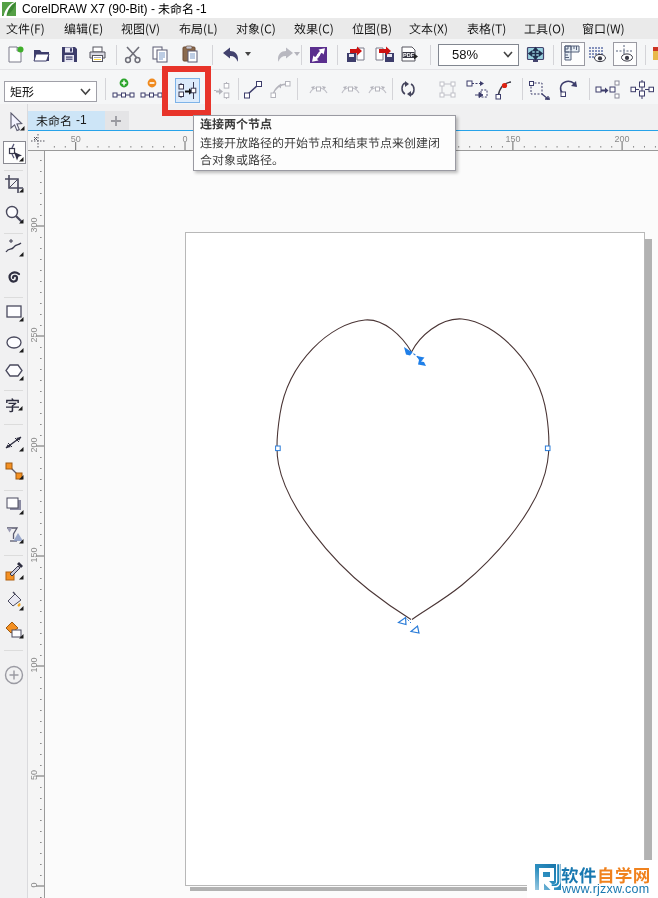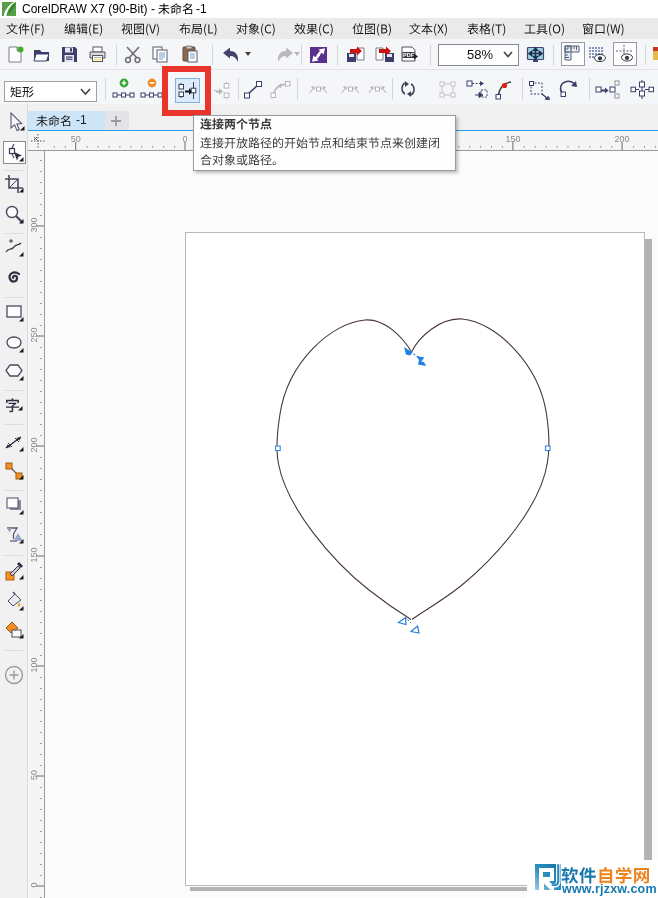--- a/index.html
+++ b/index.html
@@ -145,21 +145,21 @@
     <path d="M5,4 h7 l0,-2.5 5,4.5 -5,4.5 0,-2.5 h-7 z" fill="#cc1111"></path>
   </svg>
 <svg class="abs" style="left:400px;top:45px" width="21" height="19" viewBox="0 0 21 19">
     <path d="M2,2 h10 l3,3 v11 h-13 z" fill="#fff" stroke="#55555f"></path>
     <rect x="2.5" y="7" width="12" height="6" fill="#3a3a46"></rect>
     <text x="8.5" y="12" font-family="Liberation Sans" font-size="5.5" font-weight="bold" fill="#fff" text-anchor="middle">PDF</text>
     <path d="M14,8.5 l4,3 -4,3 z" fill="#222"></path>
   </svg>
 <div class="sep1" style="left:430px"></div>
 <div class="abs" style="left:438px;top:44px;width:81px;height:22px;background:#fff;border:1px solid #828790"></div>
-<div class="abs" style="left:467px;top:47px;font-size:13px;color:#111">58%</div>
+<div class="abs" style="left:452px;top:47px;font-size:13px;color:#111">58%</div>
 <svg class="abs" style="left:503px;top:51px" width="10" height="8" viewBox="0 0 10 8">
     <path d="M1,1 l4,4.5 4,-4.5" fill="none" stroke="#444" stroke-width="1.6"></path>
   </svg>
 <svg class="abs" style="left:526px;top:45px" width="20" height="19" viewBox="0 0 20 19">
     <rect x="1.5" y="2.5" width="16" height="12" rx="1" fill="#9ad2e0" stroke="#44446e" stroke-width="1.2"></rect>
     <rect x="7" y="15" width="5" height="2" fill="#44446e"></rect>
     <g stroke="#203050" stroke-width="1.5" fill="#203050">
       <line x1="9.5" y1="4" x2="9.5" y2="13"></line>
       <line x1="4" y1="8.5" x2="15" y2="8.5"></line>
       <path d="M9.5,3 l-2,2.5 h4 z"></path>
@@ -664,12 +664,12 @@
 <path d="M6,30 V8 H21 V21 H16 L21,26 V30 H17.5 L11,23.5 V30 Z M10,12 V17 H17 V12 Z" fill="#fff"></path>
 <path d="M23,3 h4.5 V22 a5.5,5.5 0 0 1 -5.5,5.5 h-3 L17,26 v-2 h4 a2,2 0 0 0 2,-2 z" fill="#fff"></path>
 <path d="M24.2,4.2 h2.1 V21.8 a4.2,4.2 0 0 1 -4.2,4.2 h-3.4 v-1.7 h3 a2.7,2.7 0 0 0 2.5,-2.7 z" fill="#2288bb"></path>
 </svg>
 <svg style="position:absolute;left:561.0px;top:860.5px;overflow:visible" width="40" height="28" viewBox="0 -21.0 40 28">
     <path d="M10.0 -14.9C9.6 -12.2 9.0 -9.6 7.8 -8.0C8.3 -7.8 9.1 -7.2 9.5 -6.8C10.2 -7.8 10.7 -9.1 11.1 -10.5H14.7C14.5 -9.4 14.3 -8.3 14.1 -7.5L15.8 -7.1C16.2 -8.4 16.6 -10.4 17.0 -12.1L15.6 -12.4L15.3 -12.4H11.6C11.7 -13.1 11.9 -13.8 12.0 -14.6ZM11.3 -8.9V-8.1C11.3 -5.9 11.0 -2.4 7.6 0.2C8.1 0.5 8.8 1.2 9.2 1.6C10.8 0.3 11.8 -1.2 12.4 -2.7C13.1 -0.9 14.2 0.6 15.8 1.6C16.1 1.0 16.7 0.2 17.2 -0.2C15.0 -1.2 13.8 -3.6 13.2 -6.3C13.3 -6.9 13.3 -7.5 13.3 -8.0V-8.9ZM1.5 -5.4C1.6 -5.6 2.3 -5.7 2.9 -5.7H4.6V-3.8C3.0 -3.6 1.6 -3.4 0.5 -3.3L0.9 -1.2L4.6 -1.8V1.5H6.4V-2.1L8.5 -2.4L8.3 -4.3L6.4 -4.1V-5.7H8.2L8.2 -7.6H6.4V-10.0H4.6V-7.6H3.4C3.8 -8.6 4.3 -9.8 4.7 -11.0H8.3V-13.0H5.3L5.7 -14.4L3.7 -14.8C3.6 -14.2 3.4 -13.6 3.3 -13.0H0.7V-11.0H2.7C2.3 -9.9 2.0 -8.9 1.8 -8.6C1.5 -7.8 1.2 -7.3 0.8 -7.2C1.0 -6.7 1.3 -5.8 1.5 -5.4Z M23.4 -6.4V-4.3H28.2V1.6H30.3V-4.3H34.8V-6.4H30.3V-9.4H34.0V-11.5H30.3V-14.6H28.2V-11.5H26.7C26.9 -12.1 27.1 -12.8 27.2 -13.5L25.2 -13.9C24.8 -11.8 24.1 -9.5 23.1 -8.1C23.6 -7.9 24.5 -7.4 25.0 -7.1C25.3 -7.8 25.7 -8.6 26.0 -9.4H28.2V-6.4ZM22.1 -14.8C21.3 -12.3 19.8 -9.8 18.2 -8.2C18.6 -7.7 19.2 -6.6 19.4 -6.0C19.7 -6.4 20.1 -6.8 20.4 -7.3V1.5H22.4V-10.4C23.1 -11.6 23.7 -12.9 24.1 -14.2Z" fill="#1878b0"></path>
   </svg>
 <svg style="position:absolute;left:597.0px;top:860.5px;overflow:visible" width="58" height="28" viewBox="0 -21.0 58 28">
     <path d="M4.6 -6.8H13.0V-5.0H4.6ZM4.6 -8.8V-10.6H13.0V-8.8ZM4.6 -3.1H13.0V-1.3H4.6ZM7.5 -14.9C7.4 -14.2 7.2 -13.4 7.0 -12.6H2.5V1.6H4.6V0.7H13.0V1.5H15.2V-12.6H9.2C9.5 -13.2 9.8 -13.9 10.0 -14.6Z M25.5 -6.1V-5.0H18.8V-3.0H25.5V-0.8C25.5 -0.6 25.4 -0.5 25.1 -0.5C24.7 -0.5 23.4 -0.5 22.3 -0.5C22.6 0.0 23.0 0.9 23.2 1.5C24.7 1.5 25.8 1.5 26.6 1.2C27.4 0.9 27.7 0.3 27.7 -0.8V-3.0H34.5V-5.0H27.7V-5.3C29.2 -6.0 30.6 -7.0 31.7 -7.9L30.3 -9.0L29.9 -8.9H22.0V-7.1H27.5C26.9 -6.7 26.2 -6.3 25.5 -6.1ZM25.1 -14.3C25.5 -13.7 25.9 -12.8 26.2 -12.1H23.2L23.9 -12.4C23.6 -13.1 22.9 -14.0 22.3 -14.7L20.5 -13.9C21.0 -13.4 21.4 -12.7 21.8 -12.1H19.1V-8.2H21.0V-10.2H32.2V-8.2H34.3V-12.1H31.8C32.2 -12.7 32.8 -13.4 33.2 -14.1L31.1 -14.8C30.7 -13.9 30.1 -12.9 29.6 -12.1H27.3L28.3 -12.5C28.1 -13.2 27.5 -14.3 26.9 -15.0Z M41.4 -6.0C40.9 -4.4 40.2 -3.0 39.2 -2.0V-8.5C39.9 -7.8 40.7 -6.9 41.4 -6.0ZM37.1 -13.9V1.5H39.2V-1.4C39.7 -1.1 40.2 -0.7 40.5 -0.5C41.4 -1.5 42.1 -2.8 42.7 -4.2C43.1 -3.7 43.4 -3.2 43.7 -2.8L45.0 -4.2C44.6 -4.8 44.0 -5.6 43.4 -6.3C43.8 -7.8 44.1 -9.3 44.3 -11.0L42.4 -11.2C42.3 -10.1 42.2 -9.1 41.9 -8.1C41.4 -8.8 40.8 -9.4 40.3 -10.0L39.2 -8.9V-11.9H49.9V-1.0C49.9 -0.7 49.7 -0.5 49.4 -0.5C49.0 -0.5 47.7 -0.5 46.6 -0.6C46.9 -0.0 47.3 0.9 47.4 1.5C49.1 1.5 50.2 1.5 51.0 1.1C51.7 0.8 52.0 0.2 52.0 -1.0V-13.9ZM44.0 -8.7C44.8 -7.9 45.5 -7.0 46.2 -6.1C45.6 -4.2 44.7 -2.6 43.5 -1.5C44.0 -1.2 44.8 -0.6 45.2 -0.4C46.1 -1.4 46.9 -2.7 47.5 -4.2C47.9 -3.5 48.2 -2.9 48.5 -2.3L49.9 -3.7C49.5 -4.4 48.9 -5.4 48.2 -6.4C48.6 -7.8 48.9 -9.3 49.1 -10.9L47.2 -11.1C47.1 -10.1 47.0 -9.2 46.8 -8.2C46.3 -8.8 45.8 -9.4 45.3 -9.9Z" fill="#f0821e"></path>
   </svg>
-<div class="abs" style="left:562px;top:882px;font-size:12.5px;font-weight:bold;color:#1878b0;letter-spacing:.2px">www.rjzxw.com</div>
+<div class="abs" style="left:562px;top:882px;font-size:12.5px;font-weight:normal;color:#1878b0;letter-spacing:.2px">www.rjzxw.com</div>
 </body></html>

